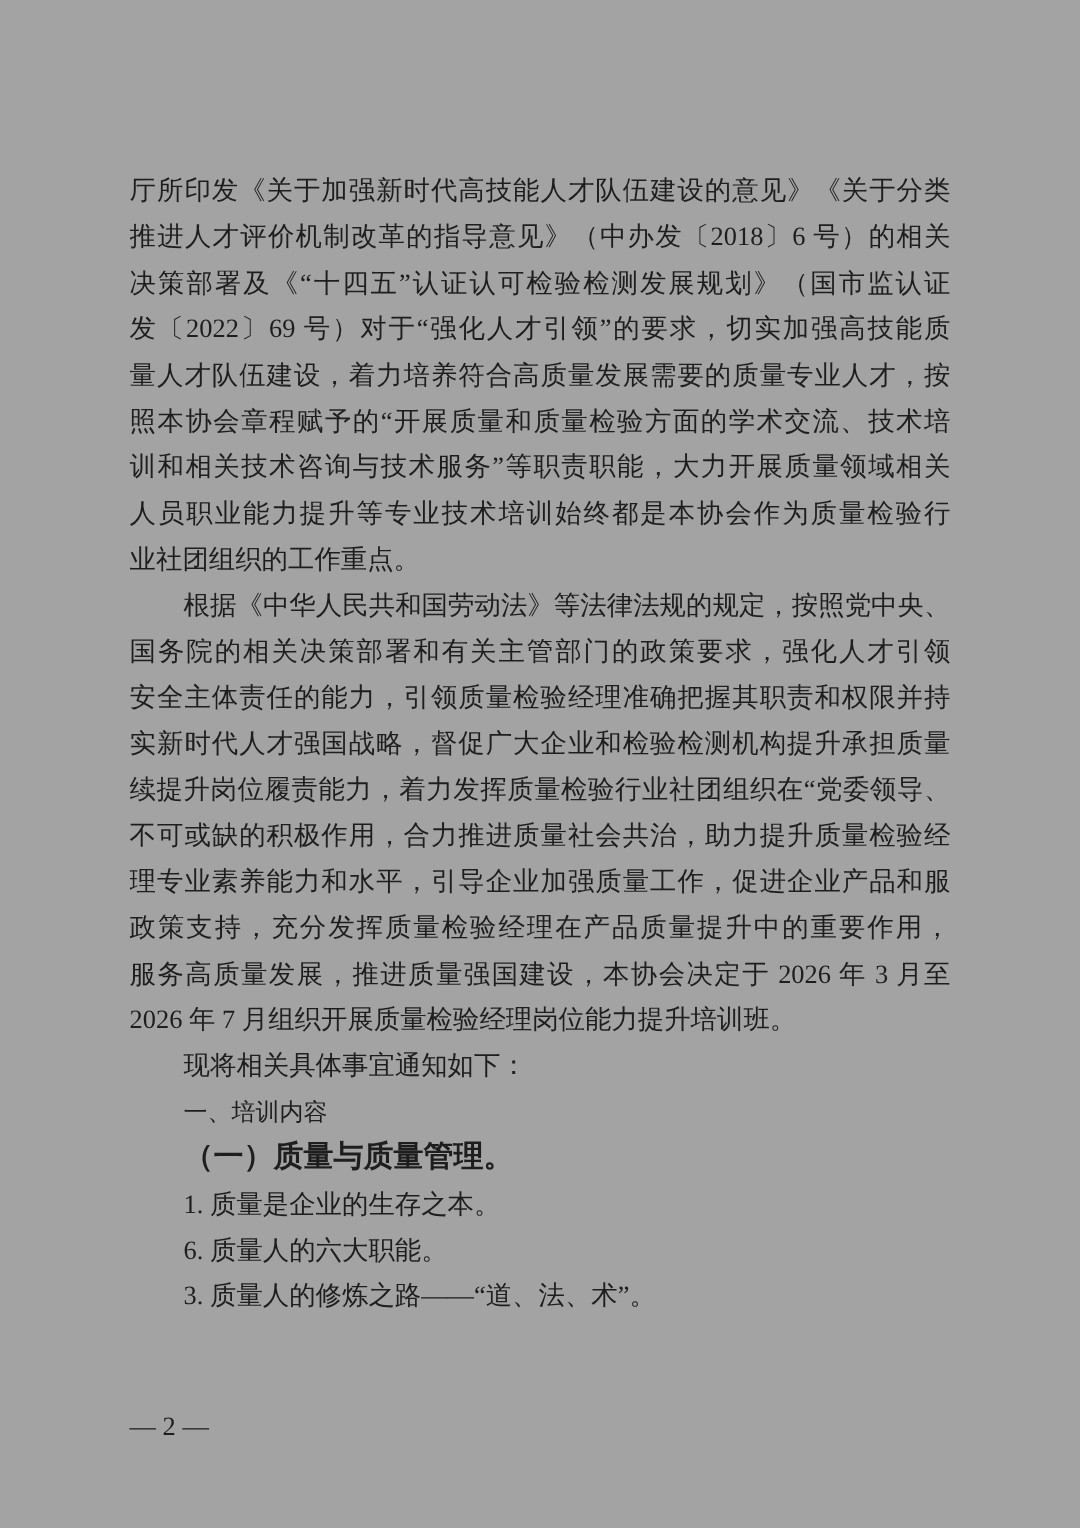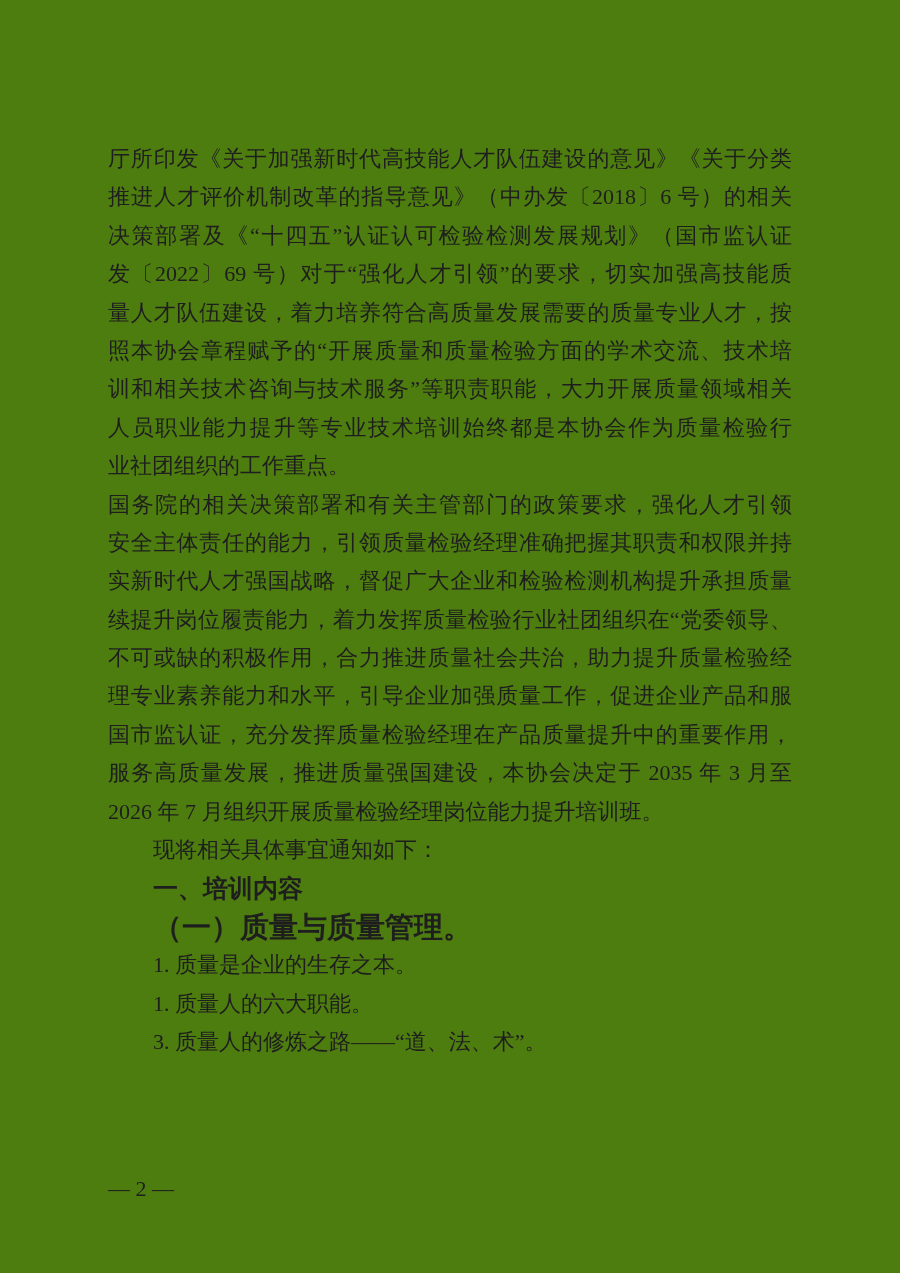--- a/index.html
+++ b/index.html
@@ -11,21 +11,21 @@
     height: 1273px;
     background: #ffffff;
     font-family: "Liberation Serif", "DejaVu Serif", serif;
     color: #1e1e1e;
     overflow: hidden;
   }
   .page {
     position: relative;
     width: 900px;
     height: 1273px;
-    background: #4d7c0f;
+    background: #a3a3a3;
     overflow: hidden;
   }
   .doc {
     position: absolute;
     left: 108px;
     top: 140px;
     width: 684px;
   }
   .block {
     margin: 0;
@@ -40,26 +40,26 @@
   
   .line.fill {
     text-align: justify;
     text-align-last: justify;
   }
   .line.indent {
     text-indent: 45px;
   }
   .heading1 .line {
     font-family: "Liberation Sans", "DejaVu Sans", sans-serif;
-    font-weight: 700;
-    font-size: 25px;
+    font-weight: 400;
+    font-size: 20px;
   }
   .heading2 .line {
     font-weight: 700;
-    font-size: 29px;
+    font-size: 25px;
   }
   .page-number {
     position: absolute;
     left: 108px;
     top: 1170px;
     height: 38.4px;
     line-height: 38.4px;
     font-size: 22px;
     color: #1e1e1e;
   }
@@ -74,43 +74,44 @@
         <div class="line fill">推进人才评价机制改革的指导意见》（中办发〔2018〕6 号）的相关</div>
         <div class="line fill">决策部署及《“十四五”认证认可检验检测发展规划》（国市监认证</div>
         <div class="line fill">发〔2022〕69 号）对于“强化人才引领”的要求，切实加强高技能质</div>
         <div class="line fill">量人才队伍建设，着力培养符合高质量发展需要的质量专业人才，按</div>
         <div class="line fill">照本协会章程赋予的“开展质量和质量检验方面的学术交流、技术培</div>
         <div class="line fill">训和相关技术咨询与技术服务”等职责职能，大力开展质量领域相关</div>
         <div class="line fill">人员职业能力提升等专业技术培训始终都是本协会作为质量检验行</div>
         <div class="line">业社团组织的工作重点。</div>
       </div>
       <div class="block paragraph">
+        <div class="line fill indent">根据《中华人民共和国劳动法》等法律法规的规定，按照党中央、</div>
         <div class="line fill">国务院的相关决策部署和有关主管部门的政策要求，强化人才引领</div>
         <div class="line fill">安全主体责任的能力，引领质量检验经理准确把握其职责和权限并持</div>
         <div class="line fill">实新时代人才强国战略，督促广大企业和检验检测机构提升承担质量</div>
         <div class="line fill">续提升岗位履责能力，着力发挥质量检验行业社团组织在“党委领导、</div>
         <div class="line fill">不可或缺的积极作用，合力推进质量社会共治，助力提升质量检验经</div>
         <div class="line fill">理专业素养能力和水平，引导企业加强质量工作，促进企业产品和服</div>
-        <div class="line fill">国市监认证，充分发挥质量检验经理在产品质量提升中的重要作用，</div>
-        <div class="line fill">服务高质量发展，推进质量强国建设，本协会决定于 2035 年 3 月至</div>
+        <div class="line fill">政策支持，充分发挥质量检验经理在产品质量提升中的重要作用，</div>
+        <div class="line fill">服务高质量发展，推进质量强国建设，本协会决定于 2026 年 3 月至</div>
         <div class="line">2026 年 7 月组织开展质量检验经理岗位能力提升培训班。</div>
       </div>
       <div class="block paragraph">
         <div class="line indent">现将相关具体事宜通知如下：</div>
       </div>
       <div class="block heading1">
         <div class="line indent">一、培训内容</div>
       </div>
       <div class="block heading2">
         <div class="line indent">（一）质量与质量管理。</div>
       </div>
       <div class="block list_item">
         <div class="line indent">1. 质量是企业的生存之本。</div>
       </div>
       <div class="block list_item">
-        <div class="line indent">1. 质量人的六大职能。</div>
+        <div class="line indent">6. 质量人的六大职能。</div>
       </div>
       <div class="block list_item">
         <div class="line indent">3. 质量人的修炼之路——“道、法、术”。</div>
       </div>
     </main>
   <div class="page-number">— 2 —</div>
 </div>
 
 </body></html>

